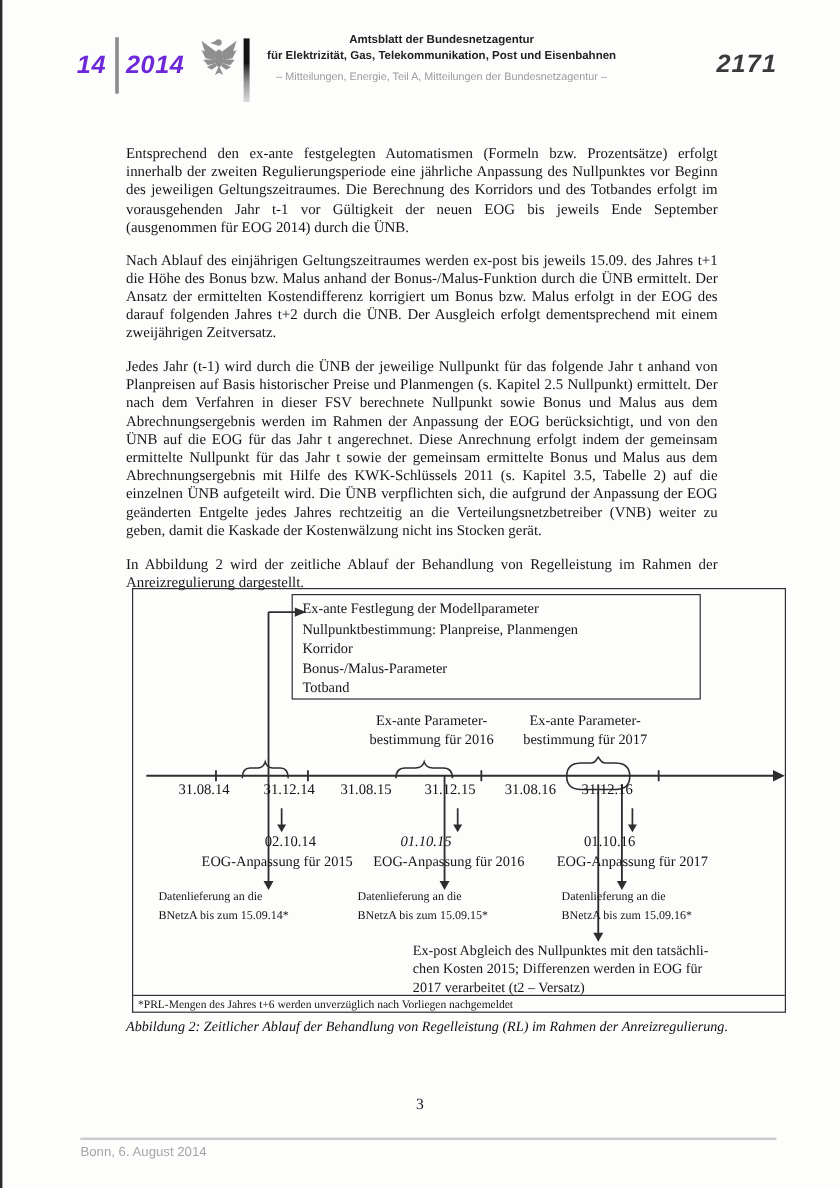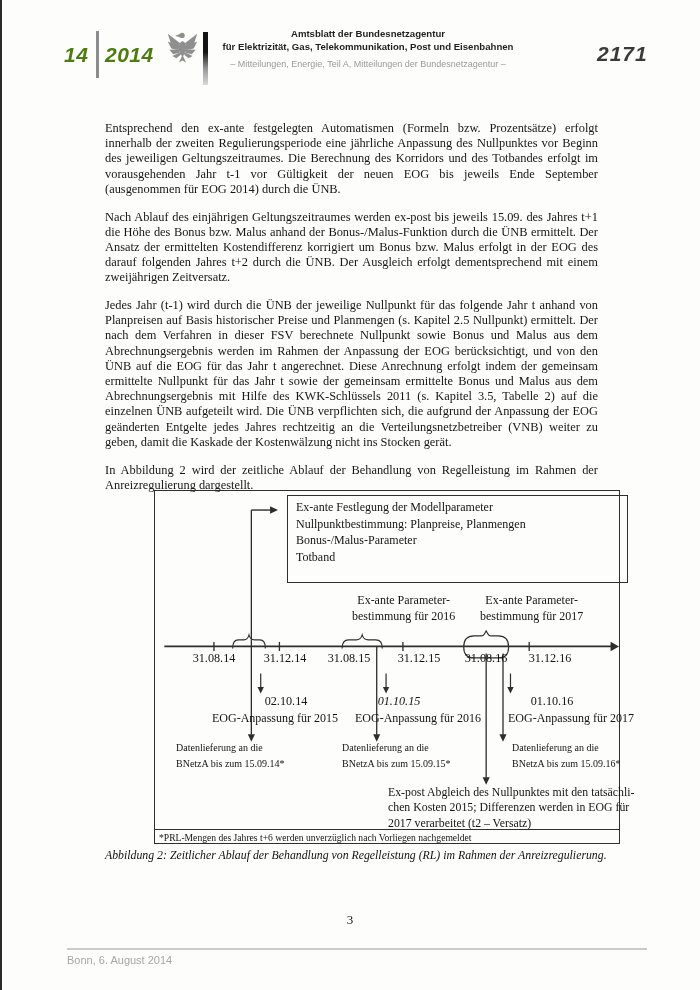--- a/index.html
+++ b/index.html
@@ -2,40 +2,40 @@
 <html><head>
 <meta charset="utf-8">
 <style>
   html,body{margin:0;padding:0;background:#e8e8e8;}
   .page{position:relative;width:700px;height:990px;background:#fdfdfc;overflow:hidden;
         font-family:"Liberation Serif","DejaVu Serif",serif;color:#161616;}
   .scan-edge{position:absolute;left:0;top:0;width:2px;height:990px;background:#2b2b2b;}
 
   
   .hdr-num{position:absolute;font-family:"Liberation Sans",sans-serif;font-weight:bold;
-           font-style:italic;font-size:21px;color:#4d7c0f;letter-spacing:.5px;}
+           font-style:italic;font-size:21px;color:#6d28d9;letter-spacing:.5px;}
   .issue-divider{position:absolute;left:96px;top:31px;width:3px;height:47px;background:#8c8c8c;}
   .eagle{position:absolute;left:167px;top:30px;width:31px;height:34px;}
   .header-divider-bar{position:absolute;left:203px;top:32px;width:5px;height:53px;
            background:linear-gradient(#141414 0 38%, #4a4a4a 50%, #9a9a9a 70%, #d9d9d9 100%);}
   .gztitles{position:absolute;left:190px;top:28px;width:300px;text-align:center;
            font-family:"Liberation Sans",sans-serif;margin-left:28px;}
   .gztitles .t1{font-weight:bold;font-size:9.6px;line-height:12.5px;color:#1f1f1f;letter-spacing:0;}
   .gztitles .t2{font-size:9px;line-height:12px;color:#9b9b9b;margin-top:5px;}
   .page-code{position:absolute;left:597px;top:42px;font-family:"Liberation Sans",sans-serif;
            font-weight:bold;font-style:italic;font-size:21px;color:#3a3a3a;letter-spacing:1px;}
 
   
   .bodycopy{position:absolute;left:105px;top:121px;width:493px;
             font-size:12.4px;line-height:15.2px;text-align:justify;}
   .bodycopy p{margin:0 0 12.5px 0;}
 
   
-  .fig{position:absolute;left:110px;top:490px;width:466px;height:354px;box-sizing:border-box;
-       border:1.5px solid #2f2f2f;font-size:12.2px;color:#141414;margin-left:44px;}
+  .fig{position:absolute;left:110px;top:490px;width:545px;height:354px;box-sizing:border-box;
+       border:1.5px solid #2f2f2f;font-size:12.2px;color:#141414;}
   .fig-lines{position:absolute;left:0;top:0;width:100%;height:100%;}
   .param-box{position:absolute;left:132px;top:4px;width:341px;height:88px;box-sizing:border-box;
        border:1.3px solid #2f2f2f;padding:3px 6px 0 8px;font-size:12px;line-height:16.6px;}
   .exante{position:absolute;top:102px;font-size:12px;line-height:15.5px;white-space:nowrap;text-align:center;}
   .tl-date{position:absolute;top:160px;transform:translateX(-50%);font-size:12.2px;white-space:nowrap;}
   .adj-date{position:absolute;top:203px;transform:translateX(-50%);font-size:12.2px;white-space:nowrap;}
   .eog{position:absolute;top:220px;transform:translateX(-50%);font-size:12px;white-space:nowrap;}
   .datalief{position:absolute;top:249px;font-size:10px;line-height:15.5px;white-space:nowrap;}
   .expost{position:absolute;left:233px;top:294px;font-size:11.8px;line-height:15.3px;white-space:nowrap;}
   .fig-footrule{position:absolute;left:0;right:0;top:338px;border-top:1.2px solid #2f2f2f;}
@@ -145,20 +145,21 @@
       </g>
       <g>
         <line x1="354" y1="162" x2="354" y2="286" stroke-width="1.4"></line>
         <polygon points="350.2,285.5 357.8,285.5 354,293" fill="#2e2e2e" stroke="none"></polygon>
       </g>
     </svg>
 
     <div class="param-box">
       <div>Ex-ante Festlegung der Modellparameter</div>
       <div>Nullpunktbestimmung: Planpreise, Planmengen</div>
+      <div>Korridor</div>
       <div>Bonus-/Malus-Parameter</div>
       <div>Totband</div>
     </div>
 
     <div class="exante" style="left:197px;">
       <div>Ex-ante Parameter-</div>
       <div>bestimmung für 2016</div>
     </div>
     <div class="exante" style="left:325px;">
       <div>Ex-ante Parameter-</div>

